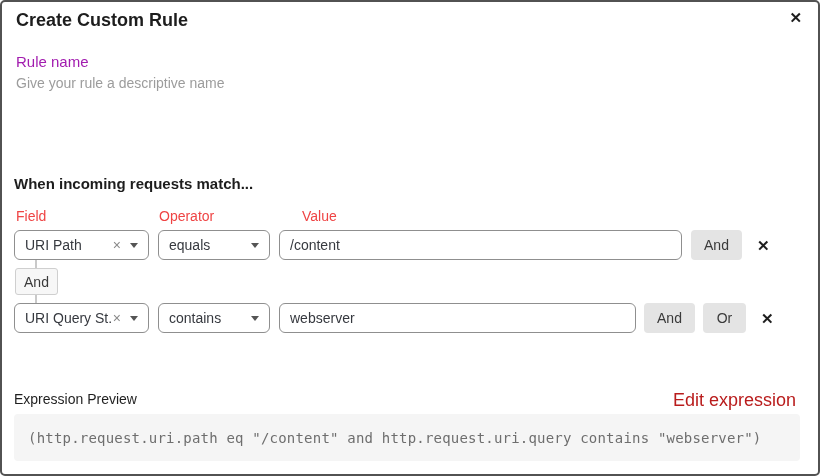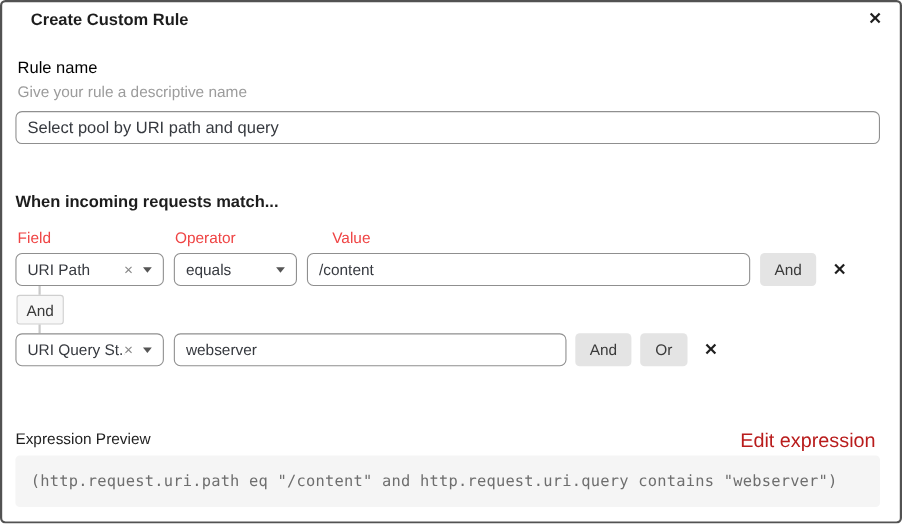--- a/index.html
+++ b/index.html
@@ -8,28 +8,28 @@
     position:relative;
     width:820px; height:476px;
     background:#ffffff;
     border:2px solid #525252;
     border-radius:5px;
     font-family:"Liberation Sans", sans-serif;
     overflow:hidden;
   }
   .title {
     position:absolute; left:14px; top:8px;
-    font-size:15px; font-weight:700; color:#1d1d1d;margin-left:12px;
+    font-size:18px; font-weight:700; color:#1d1d1d;
   }
   .close {
     position:absolute; right:16px; top:6px;
     font-size:15px; font-weight:700; color:#1d1d1d; cursor:pointer;
     line-height:20px;
   }
-  .rule-label   { position:absolute; left:14px; top:51px; font-size:15px; color:#000000; }
+  .rule-label   { position:absolute; left:14px; top:51px; font-size:15px; color:#a21caf; }
   .rule-help    { position:absolute; left:14px; top:73px; font-size:14px; color:#9c9c9c; }
   .text-input {
     height:30px; border:1px solid #8f8f8f; border-radius:6px;
     padding:0 10px; font-size:14px; color:#36393f;
     font-family:"Liberation Sans", sans-serif; background:#fff; outline:none;
   }
   .rule-input { position:absolute; left:12px; top:99px; width:786px; font-size:15px; }
   .match-heading {
     position:absolute; left:12px; top:173px;
     font-size:15px; font-weight:700; color:#1d1d1d;
@@ -94,21 +94,20 @@
 </head>
 <body>
 
 <div class="dialog">
 
   <div class="title">Create Custom Rule</div>
   <div class="close">✕</div>
 
   <div class="rule-label">Rule name</div>
   <div class="rule-help">Give your rule a descriptive name</div>
-  <input class="text-input rule-input" type="text" value="Select pool by URI path and query" style="">
 
   <div class="match-heading">When incoming requests match...</div>
 
   <div class="col-label col-field">Field</div>
   <div class="col-label col-operator">Operator</div>
   <div class="col-label col-value">Value</div>
 
   <div class="cond-row row-1">
     <div class="select select-field">
       <span class="lbl">URI Path</span>
@@ -130,20 +129,25 @@
   <div class="connector-badge">And</div>
   <div class="vline vline-bottom"></div>
 
   <div class="cond-row row-2">
     <div class="select select-field">
       <span class="lbl">URI Query St...</span>
       <span class="spacer"></span>
       <span class="clear-x">×</span>
       <span class="caret"></span>
     </div>
+    <div class="select select-operator">
+      <span class="lbl">contains</span>
+      <span class="spacer"></span>
+      <span class="caret"></span>
+    </div>
     <input class="text-input value-2" type="text" value="webserver" style="">
     <button class="conn-btn btn-and-2">And</button>
     <button class="conn-btn btn-or-2">Or</button>
     <span class="remove-x">✕</span>
   </div>
 
   <div class="expr-label">Expression Preview</div>
   <div class="edit-link">Edit expression</div>
   <div class="code-block">
     <span class="code-text">(http.request.uri.path eq "/content" and http.request.uri.query contains "webserver")</span>

